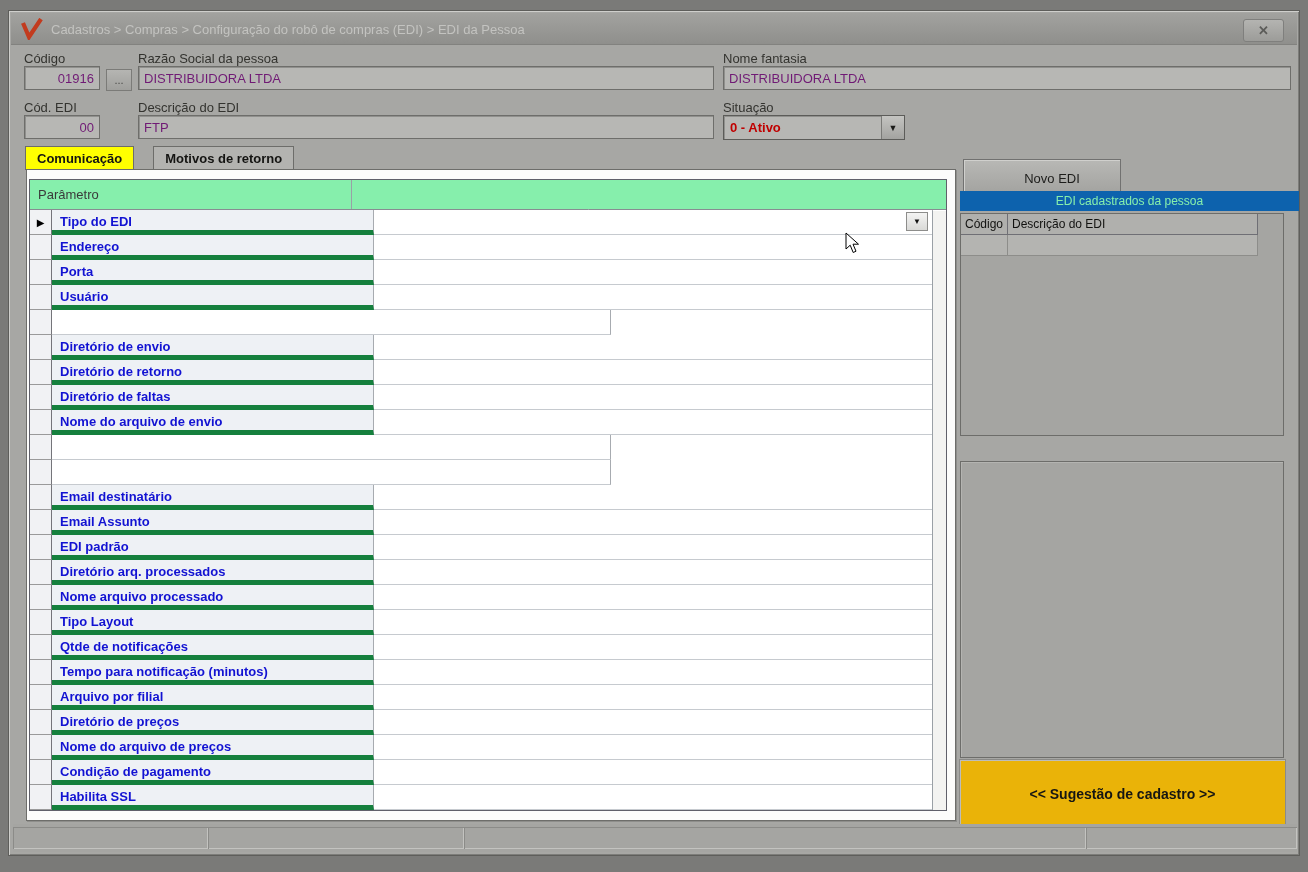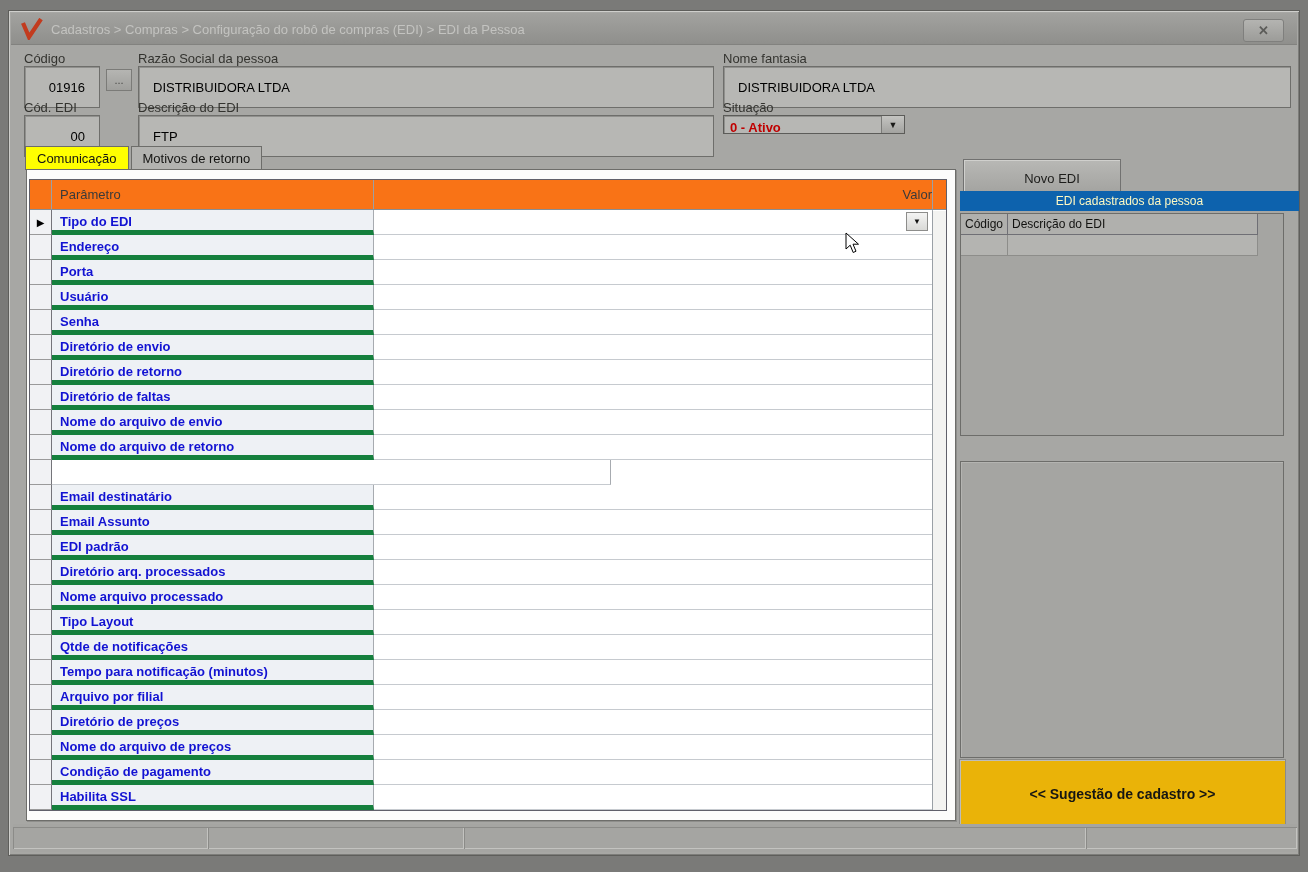--- a/index.html
+++ b/index.html
@@ -15,43 +15,43 @@
               background:linear-gradient(#a2a29f,#8f8f8c); border-bottom:1px solid #82827f; }
   .appicon { position:absolute; left:9px; top:5px; width:24px; height:22px; }
   .title { position:absolute; left:40px; top:9px; font-size:13px; color:#c3c3c0; white-space:nowrap; }
   .closebtn { position:absolute; right:13px; top:6px; width:41px; height:23px;
               background:linear-gradient(#b4b4b1,#9c9c99); border:1px solid #7f7f7d; border-radius:3px;
               display:flex; align-items:center; justify-content:center;
               font-weight:bold; font-size:13px; color:#5c5c59; cursor:default; }
 
   
   .flabel { position:absolute; font-size:13px; color:#33332f; white-space:nowrap; }
-  .finput { position:absolute; height:42px; background:#b7b7b4; border:1px solid #6e6e6b;
+  .finput { position:absolute; height:24px; background:#b7b7b4; border:1px solid #6e6e6b;
             box-shadow: inset 1px 1px 0 #90908d; font-family:"Liberation Sans",sans-serif;
-            font-size:13px; color:#000000; padding:2px 14px; outline:none; }
+            font-size:13px; color:#701a75; padding:2px 5px; outline:none; }
   .num { text-align:right; }
   .lookup { position:absolute; width:26px; height:22px; background:linear-gradient(#b5b5b2,#a0a09d);
             border:1px solid #7b7b78; font-size:11px; color:#4a4a47; line-height:10px; }
-  .combo { position:absolute; height:19px; background:#b7b7b4; border:1px solid #5c5c59;
+  .combo { position:absolute; height:25px; background:#b7b7b4; border:1px solid #5c5c59;
            display:flex; box-shadow: inset 1px 1px 0 #90908d; }
   .combo-text { flex:1; font-size:13px; font-weight:bold; padding:4px 6px 0 6px; white-space:nowrap; }
   .combo-btn { width:23px; background:linear-gradient(#c4c4c1,#a3a3a0); border-left:1px solid #7b7b78;
                display:flex; align-items:center; justify-content:center; font-size:9px; color:#1b1b19; }
 
   
-  .tabstrip { position:absolute; left:16px; top:135px; height:24px; display:flex; gap:2px; }
+  .tabstrip { position:absolute; left:16px; top:135px; height:24px; display:flex; gap:19px;font-weight:bold; }
   .tab { height:24px; padding:0 11px; display:flex; align-items:center; font-size:13px; color:#141412;
          background:#b3b3b0; border:1px solid #6d6d6a; border-bottom:none; cursor:default; white-space:nowrap; }
   .panel { position:absolute; left:17px; top:158px; width:930px; height:652px;
            background:#fcfcfb; border:1px solid #6d6d6a; box-shadow:1px 1px 0 #8e8e8b; }
 
   
   .pg { position:absolute; left:2px; top:9px; width:918px; height:632px;
         border:1px solid #60606a; background:#ffffff; }
-  .pg-head { display:flex; height:30px; background:#f97316; border-bottom:1px solid #888d92; }
+  .pg-head { display:flex; height:30px; background:#86efac; border-bottom:1px solid #888d92;flex-direction:column; }
   .pg-head .h-gut { width:22px; border-right:1px solid #9aa0a6; }
   .pg-head .h-par { width:322px; border-right:1px solid #9aa0a6; font-size:13px; color:#3a3a3a;
                     line-height:29px; padding-left:8px; }
   .pg-head .h-val { width:559px; border-right:1px solid #9aa0a6; font-size:13px; color:#3a3a3a;
                     line-height:29px; text-align:right; }
   .prow { display:flex; height:25px; }
   .c-gut { width:22px; background:#f1f2f4; border-right:1px solid #74747a; border-bottom:1px solid #9a9a9a;
            display:flex; align-items:center; justify-content:center; font-size:10px; color:#000; }
   .c-par { width:322px; background:#eef1f5; border-right:1px solid #a7abb0; border-bottom:5px solid #15803d;
            color:#1212d2; font-weight:bold; font-size:13px; line-height:24px; padding-left:8px; white-space:nowrap; }
@@ -62,21 +62,21 @@
             display:flex; align-items:center; justify-content:center; font-size:8px; color:#111; }
   .pg-scrollstrip { position:absolute; right:0; top:31px; bottom:0; width:14px; background:#f3f3f1;
                     border-left:1px solid #9aa0a6; }
 
   
   .novo { position:absolute; left:954px; top:148px; width:158px; height:38px;
           background:linear-gradient(#b8b8b5,#a1a19e); border:1px solid #717170;
           box-shadow: inset 1px 1px 0 #d0d0cd; font-family:"Liberation Sans",sans-serif;
           font-size:13px; color:#1d1d1b;padding-left:20px; }
   .bluebar { position:absolute; left:951px; top:180px; width:339px; height:20px; background:#0d62ad;
-             color:#fef9c3; font-size:12px; display:flex; align-items:center; justify-content:center; }
+             color:#86efac; font-size:12px; display:flex; align-items:center; justify-content:center; }
   .rbox { position:absolute; background:#a5a5a2; border:1px solid #6d6d6a; }
   .rgrid { left:951px; top:202px; width:324px; height:223px; }
   .rg-head { display:flex; height:21px; }
   .rg-head div { background:#b0b0ad; border-right:1px solid #6f6f75; border-bottom:1px solid #6f6f75;
                  font-size:12px; color:#121210; padding:3px 4px 0 4px; white-space:nowrap; overflow:hidden; }
   .rg-c1 { width:47px; }
   .rg-c2 { width:250px; }
   .rg-row { display:flex; height:21px; }
   .rg-row div { background:#b4b4b1; border-right:1px solid #8d8d8a; border-bottom:1px solid #8d8d8a;
                 font-size:12px; color:#121210; }
@@ -170,21 +170,20 @@
               <div class="c-par">Porta</div>
               <div class="c-val"></div>
             </div>
             <div class="prow">
               <div class="c-gut"></div>
               <div class="c-par">Usuário</div>
               <div class="c-val"></div>
             </div>
             <div class="prow">
               <div class="c-gut"></div>
-              <div class="c-par">Senha</div>
               <div class="c-val"></div>
             </div>
             <div class="prow">
               <div class="c-gut"></div>
               <div class="c-par">Diretório de envio</div>
               <div class="c-val"></div>
             </div>
             <div class="prow">
               <div class="c-gut"></div>
               <div class="c-par">Diretório de retorno</div>
@@ -195,21 +194,20 @@
               <div class="c-par">Diretório de faltas</div>
               <div class="c-val"></div>
             </div>
             <div class="prow">
               <div class="c-gut"></div>
               <div class="c-par">Nome do arquivo de envio</div>
               <div class="c-val"></div>
             </div>
             <div class="prow">
               <div class="c-gut"></div>
-              <div class="c-par">Nome do arquivo de retorno</div>
               <div class="c-val"></div>
             </div>
             <div class="prow">
               <div class="c-gut"></div>
               <div class="c-val"></div>
             </div>
             <div class="prow">
               <div class="c-gut"></div>
               <div class="c-par">Email destinatário</div>
               <div class="c-val"></div>

